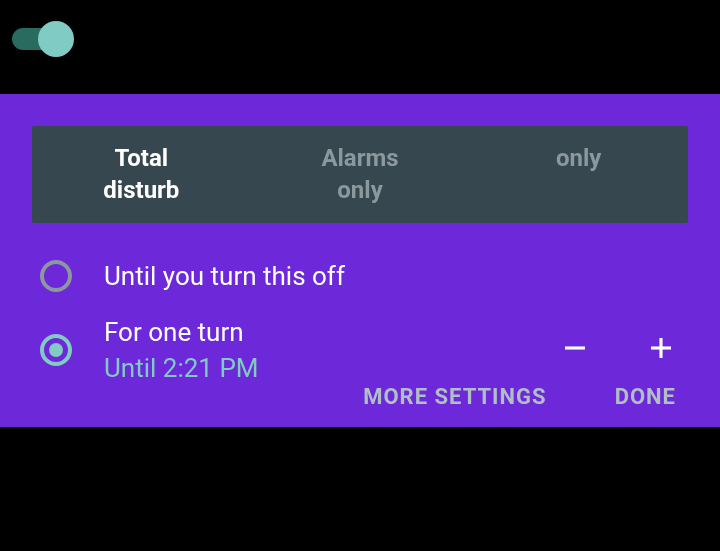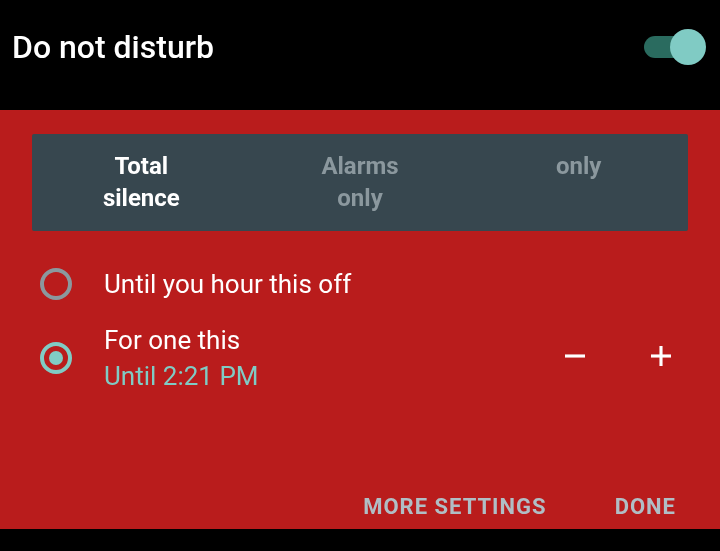--- a/index.html
+++ b/index.html
@@ -33,23 +33,23 @@
     .switch-thumb {
       position: absolute;
       right: -6px;
       top: -7px;
       width: 36px;
       height: 36px;
       background: #80cbc4;
       border-radius: 50%;
     }
     .main {
-      background: #b91c1c;
-      padding: 24px 32px 20px 32px;
-      height: 419px;
+      background: #6d28d9;
+      padding: 32px 32px 20px 32px;
+      height: 333px;
       position: relative;
     }
     .tabs {
       display: flex;
       background: #37474f;
       border-radius: 2px;
     }
     .tab {
       flex: 1;
       text-align: center;
@@ -98,72 +98,71 @@
     .steppers {
       margin-left: auto;
       display: flex;
       align-items: center;
       gap: 56px;
       padding-right: 12px;
     }
     .stepper-btn { color: #fff; cursor: pointer; }
     .footer {
       position: absolute;
-      bottom: 10px;
+      bottom: 18px;
       right: 44px;
       display: flex;
       gap: 68px;
     }
     .footer-btn {
       color: #b0bec5;
       font-size: 22px;
       font-weight: 700;
       letter-spacing: 1px;
       cursor: pointer;
     }
   </style>
 </head>
 <body>
 
 <div class="header">
-  <div class="header-title">Do not disturb</div>
   <div class="switch">
     <div class="switch-thumb"></div>
   </div>
 </div>
 
 <div class="main">
 
   <div class="tabs">
     <div class="tab selected">
       <div>Total</div>
-      <div>silence</div>
+      <div>disturb</div>
     </div>
     <div class="tab unselected">
       <div>Alarms</div>
       <div>only</div>
     </div>
     <div class="tab unselected">
       <div>only</div>
     </div>
   </div>
 
   <div class="options">
 
     <div class="option-row">
       <div class="radio radio-unselected"></div>
       <div class="option-texts">
-        <div class="option-label">Until you hour this off</div>
+        <div class="option-label">Until you turn this off</div>
       </div>
     </div>
 
     <div class="option-row">
       <div class="radio radio-selected"></div>
       <div class="option-texts">
-        <div class="option-label">For one this</div>
+        <div class="option-label">For one turn</div>
         <div class="option-sub">Until 2:21 PM</div>
       </div>
       <div class="steppers">
         <div class="stepper-btn">
           <svg width="30" height="30" viewBox="0 0 24 24" fill="none" stroke="#fff" stroke-width="2.5">
               <line x1="4" y1="12" x2="20" y2="12"></line>
             </svg>
         </div>
         <div class="stepper-btn">
           <svg width="30" height="30" viewBox="0 0 24 24" fill="none" stroke="#fff" stroke-width="2.5">

